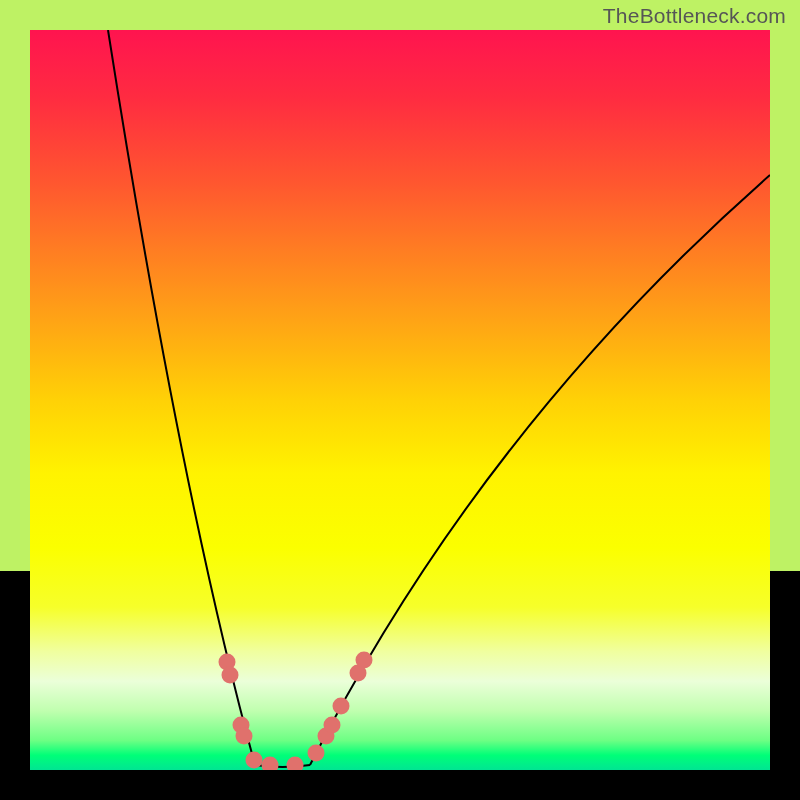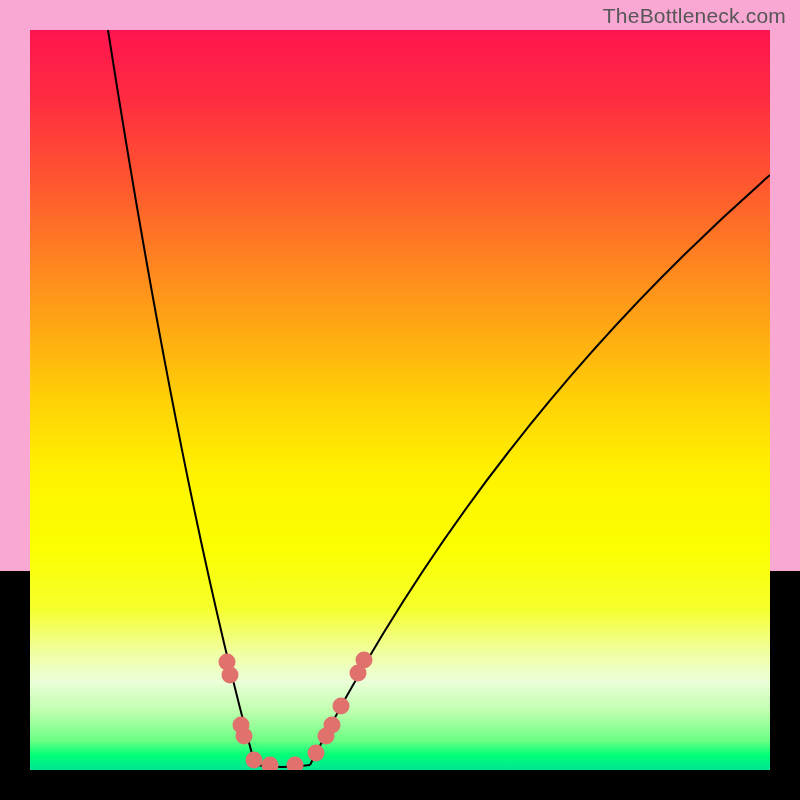--- a/index.html
+++ b/index.html
@@ -1,21 +1,21 @@
 <!DOCTYPE html>
 <html><head>
 <meta charset="utf-8">
 <style>
   * { margin: 0; padding: 0; box-sizing: border-box; }
   html, body { width: 800px; height: 800px; overflow: hidden; background: #000; }
   .frame {
     position: absolute;
     left: 0; top: 0;
     width: 800px; height: 571px;
-    background: #f9a8d4;
+    background: #bef264;
   }
   .plot {
     position: absolute;
     left: 30px; top: 30px;
     width: 740px; height: 740px;
     background: linear-gradient(to bottom,
       #ff144f 0%,
       #ff2b41 9%,
       #ff5430 20%,
       #ff7e22 30%,

